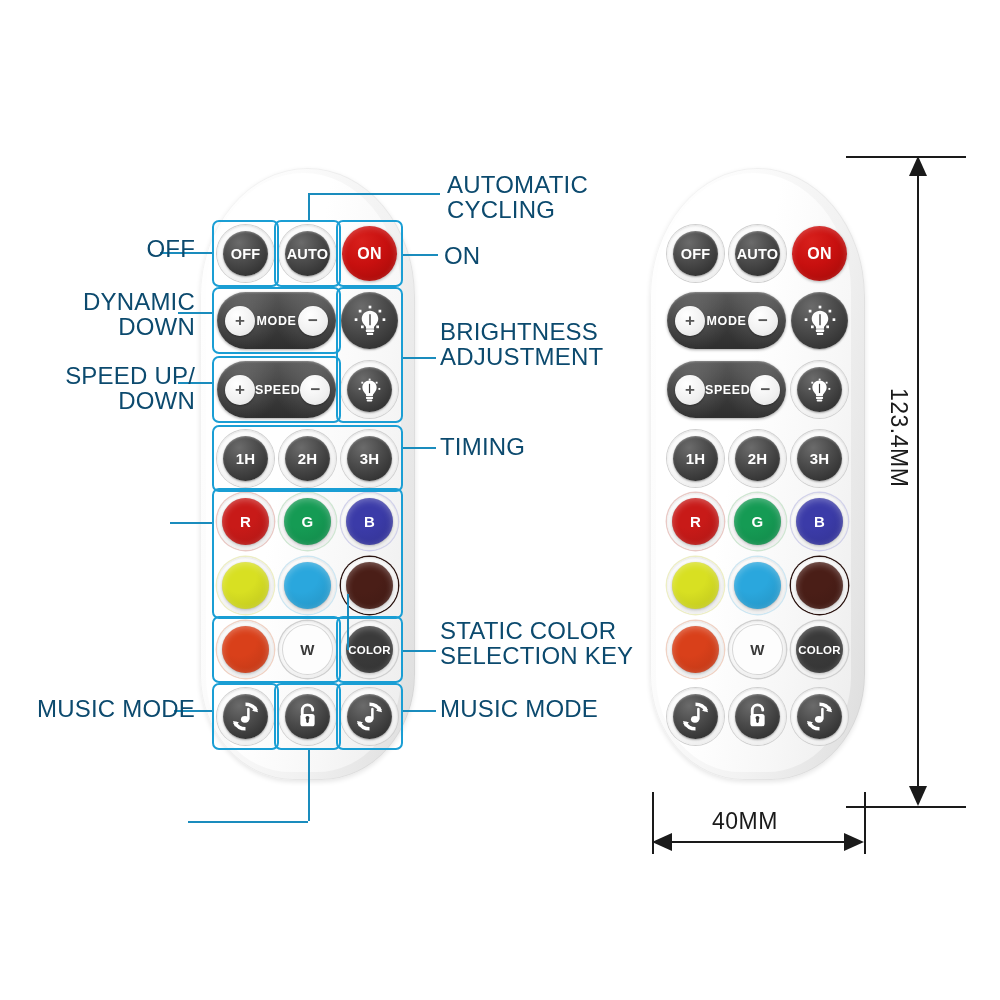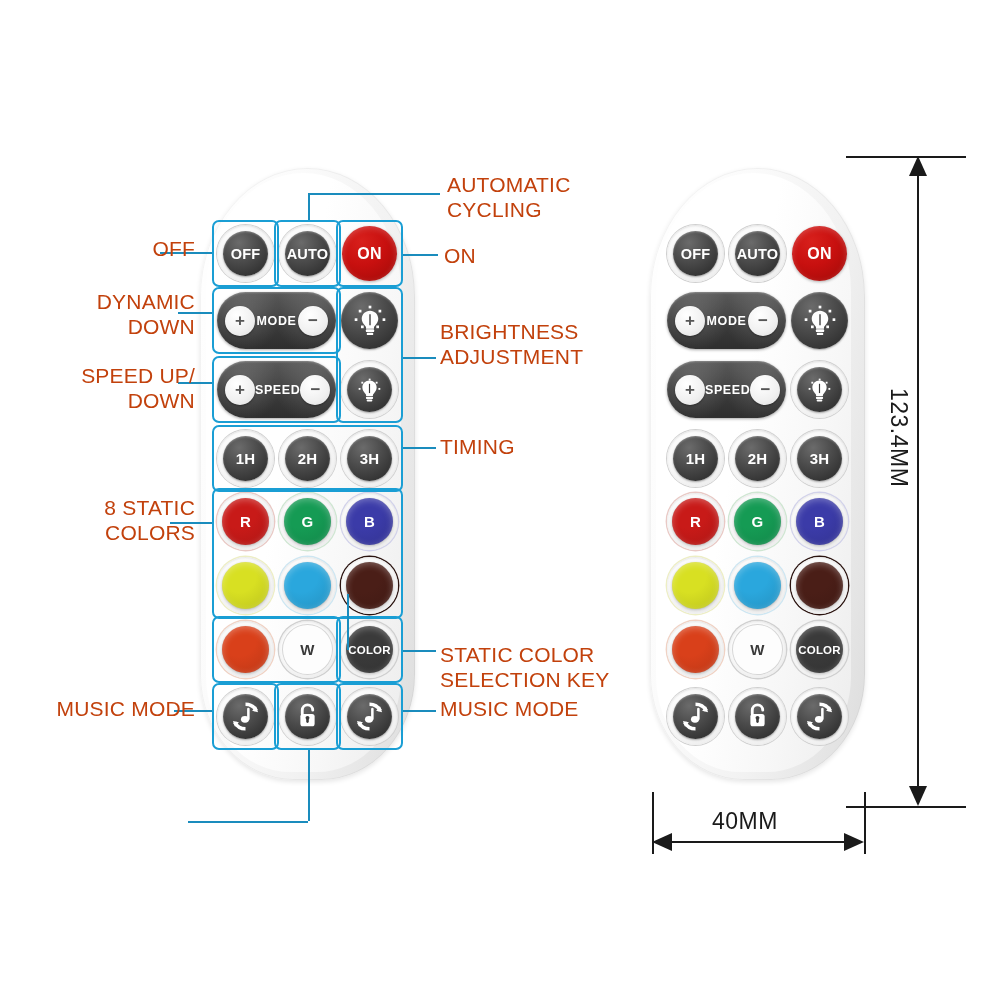--- a/index.html
+++ b/index.html
@@ -115,22 +115,22 @@
   .lead {
     position: absolute;
     background: #1a8cbd;
   }
   .lead.h { height: 2.4px; }
   .lead.v { width: 2.4px; }
 
   
   .lbl {
     position: absolute;
-    color: #c2410c;
-    font-size: 21px;
+    color: #0c4a6e;
+    font-size: 24px;
     line-height: 25px;
     letter-spacing: .2px;
     white-space: pre-line;
     font-family: "Liberation Sans", sans-serif;
   }
   .lbl.right { text-align: right; }
 
   
   .dim-line { position: absolute; background: #1a1a1a; }
   .dim-line.h { height: 1.6px; }
@@ -551,24 +551,22 @@
 DOWN</div>
 
   <div class="lbl" style="left:440px; top:319px; width:250px;">BRIGHTNESS
 ADJUSTMENT</div>
 
   <div class="lbl right" style="left:14px; top:363px; width:181px;">SPEED UP/
 DOWN</div>
 
   <div class="lbl" style="left:440px; top:434px; width:180px;">TIMING</div>
 
-  <div class="lbl right" style="left:20px; top:495px; width:175px;">8 STATIC
-COLORS</div>
-
-  <div class="lbl" style="left:440px; top:642px; width:270px;">STATIC COLOR
+
+  <div class="lbl" style="left:440px; top:618px; width:270px;">STATIC COLOR
 SELECTION KEY</div>
 
   <div class="lbl right" style="left:20px; top:696px; width:175px;">MUSIC MODE</div>
 
   <div class="lbl" style="left:440px; top:696px; width:200px;">MUSIC MODE</div>
 
 
   <div class="dim-line h" style="left:846px; top:156px; width:120px;"></div>
   <div class="dim-line h" style="left:846px; top:806px; width:120px;"></div>
   <div class="dim-line v" style="left:917px; top:166px; height:632px;"></div>

